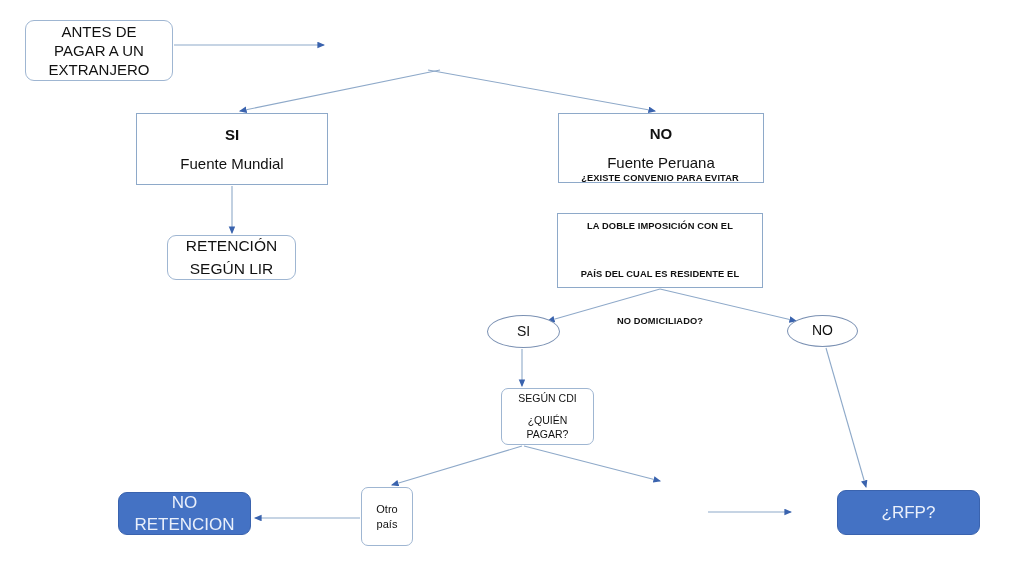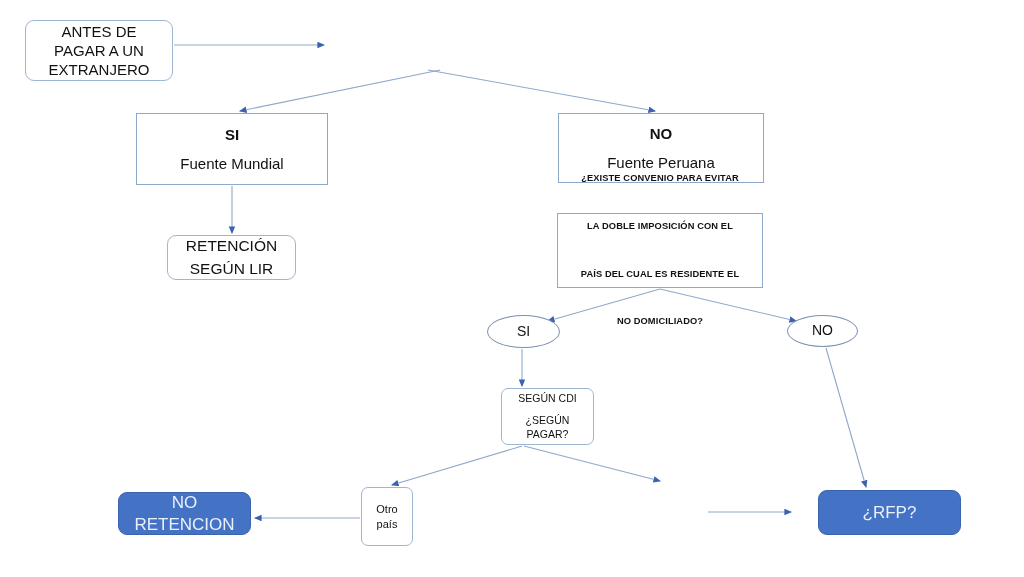--- a/index.html
+++ b/index.html
@@ -70,21 +70,21 @@
   #n-si-mundial { left: 136px; top: 113px; width: 192px; height: 72px;  font-size: 15px; }
   #n-no-peruana { left: 558px; top: 113px; width: 206px; height: 70px;  font-size: 15px; }
   #n-retencion  { left: 167px; top: 235px; width: 129px; height: 45px;  font-size: 15.5px; justify-content: space-between; }
   #n-convenio   { left: 557px; top: 213px; width: 206px; height: 75px;  font-size: 9.3px; font-weight: bold; letter-spacing: .1px; gap: 36px; }
   #n-si-el      { left: 487px; top: 315px; width: 73px;  height: 33px;  font-size: 14px; }
   #n-no-el      { left: 787px; top: 315px; width: 71px;  height: 32px;  font-size: 14px; }
   #n-cdi        { left: 477px; top: 388px; width: 93px;  height: 57px;  font-size: 10.5px; margin-left: 24px; }
   #n-otropais   { left: 361px; top: 487px; width: 52px;  height: 59px;  font-size: 11px; }
   #n-peru       { left: 623px; top: 483px; width: 84px;  height: 58px;  font-size: 11px; }
   #n-noreten    { left: 118px; top: 492px; width: 133px; height: 43px;  font-size: 17px; }
-  #n-rfp        { left: 818px; top: 490px; width: 143px; height: 45px;  font-size: 17px; text-align: center; }
+  #n-rfp        { left: 837px; top: 490px; width: 143px; height: 45px;  font-size: 17px; text-align: center; }
 </style>
 </head>
 <body>
 
 <div id="canvas">
 
   <svg class="edges" viewBox="0 0 1024 577" xmlns="http://www.w3.org/2000/svg">
     <defs>
       <marker id="ah" markerWidth="7" markerHeight="7" refX="6" refY="3" orient="auto" markerUnits="strokeWidth">
         <path d="M0,0 L7,3 L0,6 z" fill="#3a63ae"></path>
@@ -151,21 +151,21 @@
     <span class="ln">SI</span>
   </div>
 
   <div class="node ellipse" id="n-no-el">
     <span class="ln">NO</span>
   </div>
 
   <div class="node round round-sm" id="n-cdi">
     <span class="ln">SEGÚN CDI</span>
     <span class="sp"></span>
-    <span class="ln">¿SEGÚN</span>
+    <span class="ln">¿QUIÉN</span>
     <span class="ln">PAGAR?</span>
   </div>
 
   <div class="node round round-sm" id="n-otropais">
     <span class="ln">Otro</span>
     <span class="ln">país</span>
   </div>
 
 
   <div class="node filled" id="n-noreten">

